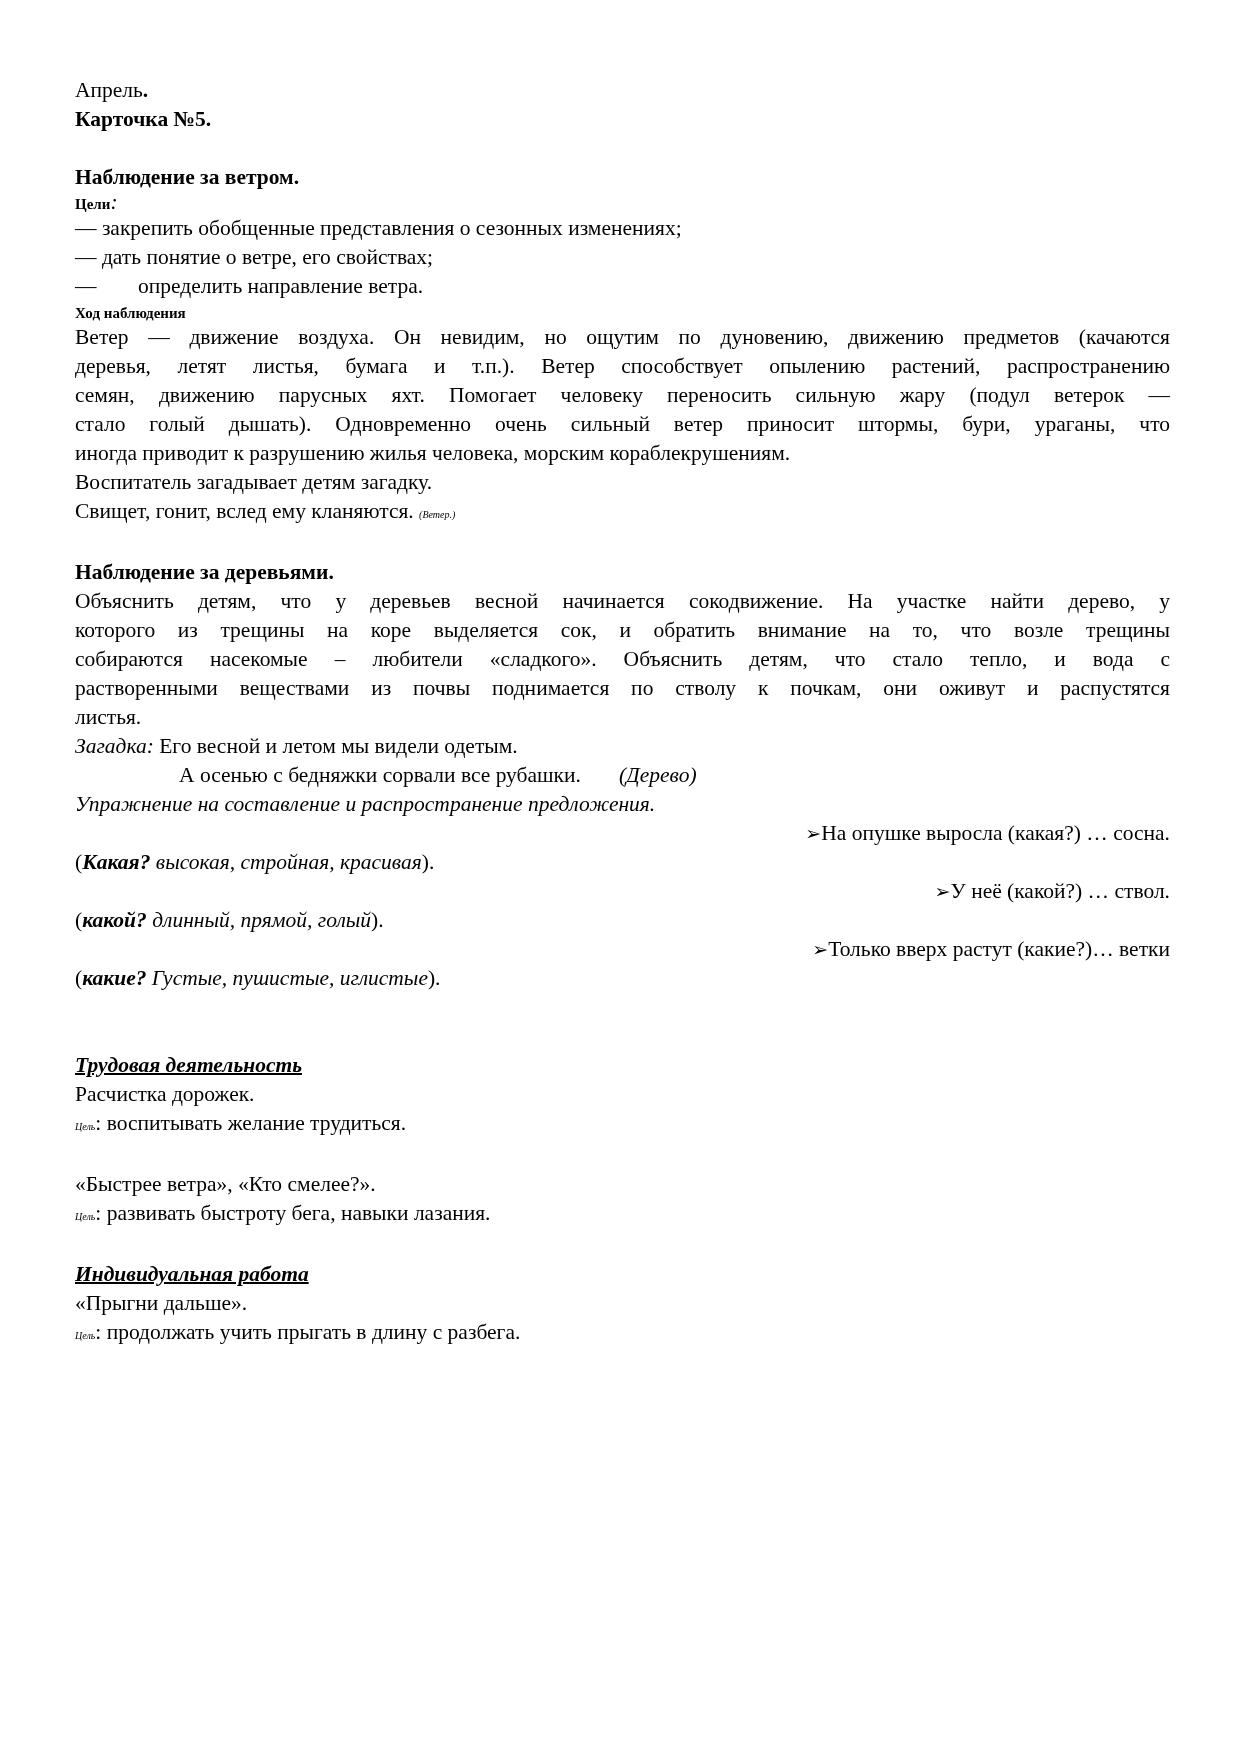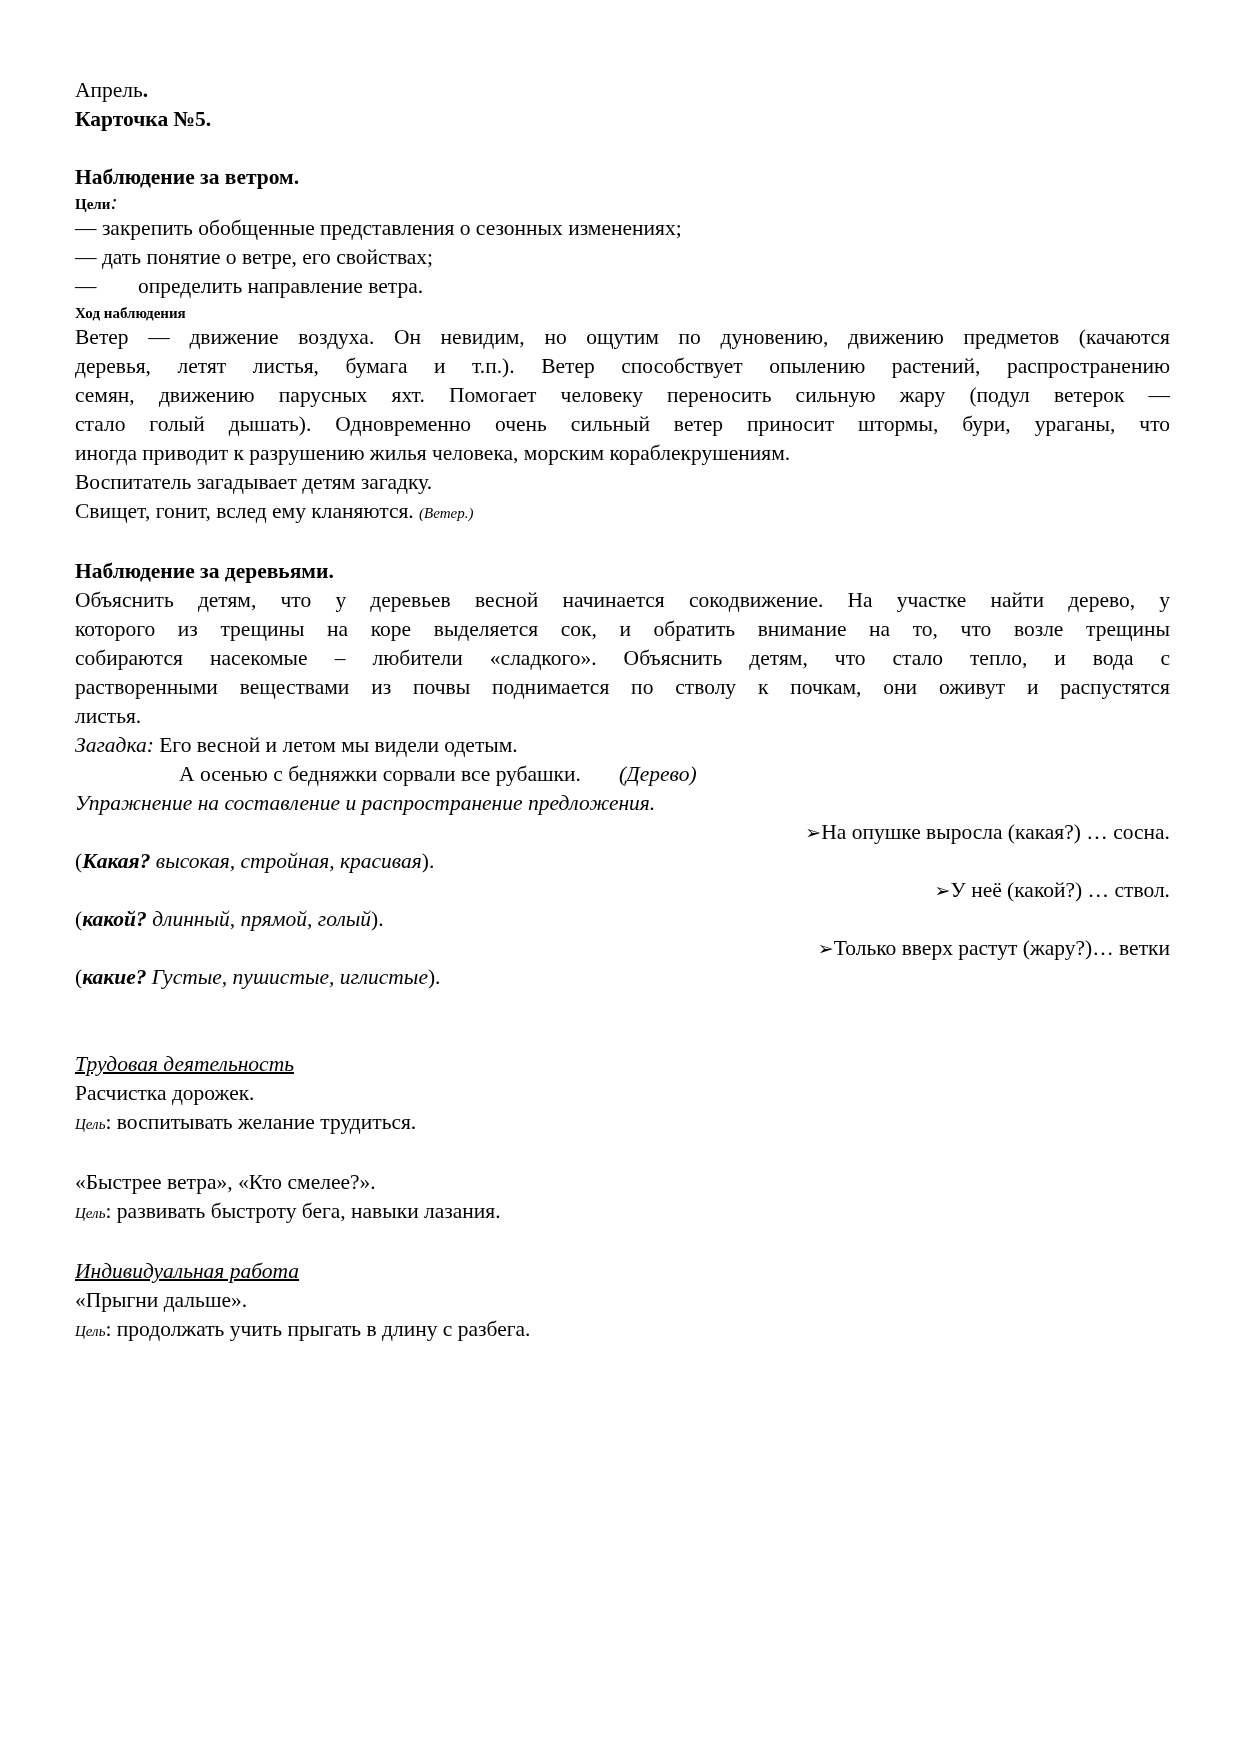--- a/index.html
+++ b/index.html
@@ -10,28 +10,28 @@
     .page {
       position: absolute; left: 75px; top: 76px; width: 1095px;
       font-size: 21.5px; line-height: 29px;
     }
     .line { display: block; white-space: nowrap; }
     .just-line { display: block; text-align: justify; text-align-last: justify; white-space: normal; }
     .b { font-weight: bold; }
     .i { font-style: italic; }
     .bi { font-weight: bold; font-style: italic; }
     .small-b { font-weight: bold; font-size: 15px; }
-    .small-i { font-style: italic; font-size: 15px; }
+    .small-i { font-style: italic; font-size: 10px; }
     .gap { display: block; height: 29px; }
     .gap2 { display: block; height: 58px; }
     .ind1 { padding-left: 104px; }
     .bullet { display: block; padding-left: 47px; white-space: nowrap; text-align: right; }
     .arrow { display: inline-block; width: 29px; font-size: 19px; }
     .dash-wide { display: inline-block; width: 63px; }
-    .section-title { font-weight: normal; font-style: italic; text-decoration: underline; text-decoration-thickness: 2px; }
+    .section-title { font-weight: bold; font-style: italic; text-decoration: underline; text-decoration-thickness: 2px; }
   </style>
 </head>
 <body>
 
 <div class="page">
 
   <span class="line"><span>Апрель</span><span class="b">.</span></span>
   <span class="line b">Карточка №5.</span>
   <span class="gap"></span>
 
@@ -59,21 +59,21 @@
   <span class="line"><span class="i">Загадка:</span> <span>Его весной и летом мы видели одетым.</span></span>
   <span class="line ind1"><span>А осенью с бедняжки сорвали все рубашки.</span><span style="display:inline-block;width:38px;"></span><span class="i">(Дерево)</span></span>
   <span class="line i">Упражнение на составление и распространение предложения.</span>
 
   <span class="bullet"><span class="arrow">➢</span><span>На опушке выросла (какая?) … сосна.</span></span>
   <span class="line"><span>(</span><span class="bi">Какая?</span> <span class="i">высокая, стройная, красивая</span><span>).</span></span>
 
   <span class="bullet"><span class="arrow">➢</span><span>У неё (какой?) … ствол.</span></span>
   <span class="line"><span>(</span><span class="bi">какой?</span> <span class="i">длинный, прямой, голый</span><span>).</span></span>
 
-  <span class="bullet"><span class="arrow">➢</span><span>Только вверх растут (жару?)… ветки</span></span>
+  <span class="bullet"><span class="arrow">➢</span><span>Только вверх растут (какие?)… ветки</span></span>
   <span class="line"><span>(</span><span class="bi">какие?</span> <span class="i">Густые, пушистые, иглистые</span><span>).</span></span>
 
   <span class="gap2"></span>
 
   <span class="line section-title">Трудовая деятельность</span>
   <span class="line">Расчистка дорожек.</span>
   <span class="line"><span class="small-i">Цель</span><span>:</span> <span>воспитывать желание трудиться.</span></span>
   <span class="gap"></span>
 
   <span class="line">«Быстрее ветра», «Кто смелее?».</span>

